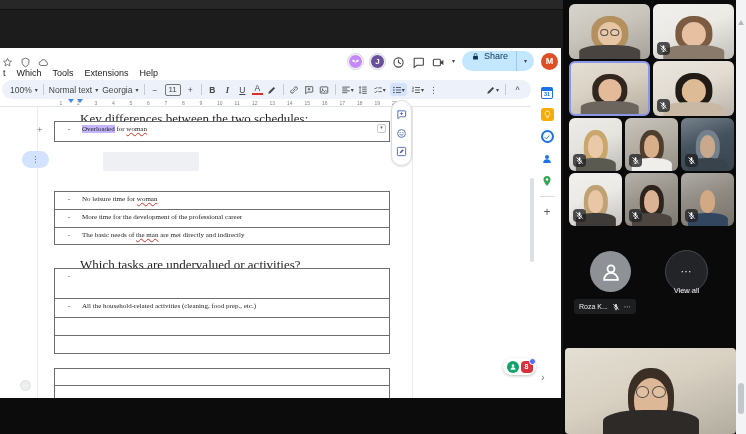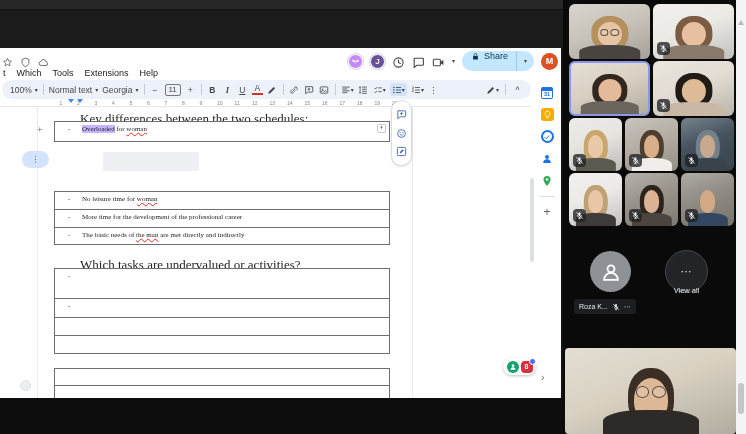--- a/index.html
+++ b/index.html
@@ -444,20 +444,21 @@
         <span><span>The basic needs of </span><span class="miss">the man</span><span> are met directly and indirectly</span></span>
       </div>
 
       <div class="qline" style="top:150px">Which tasks are undervalued or activities?</div>
 
       <div class="dbox" style="top:161px;height:31px">
         <span class="dash">-</span>
       </div>
       <div class="dbox" style="top:191px;height:20px">
         <span class="dash">-</span>
+        <span><span>All the household-related activities (cleaning, food prep., etc.)</span></span>
       </div>
       <div class="dbox" style="top:210px;height:19px"></div>
       <div class="dbox" style="top:228px;height:19px"></div>
 
 
       <div class="dbox" style="top:261px;height:34px">
         <div style="position:absolute;left:-1px;right:-1px;top:16px;border-top:1px solid #6e6e6e"></div>
       </div>
       <div class="tbl-handle"></div>
     </div>

